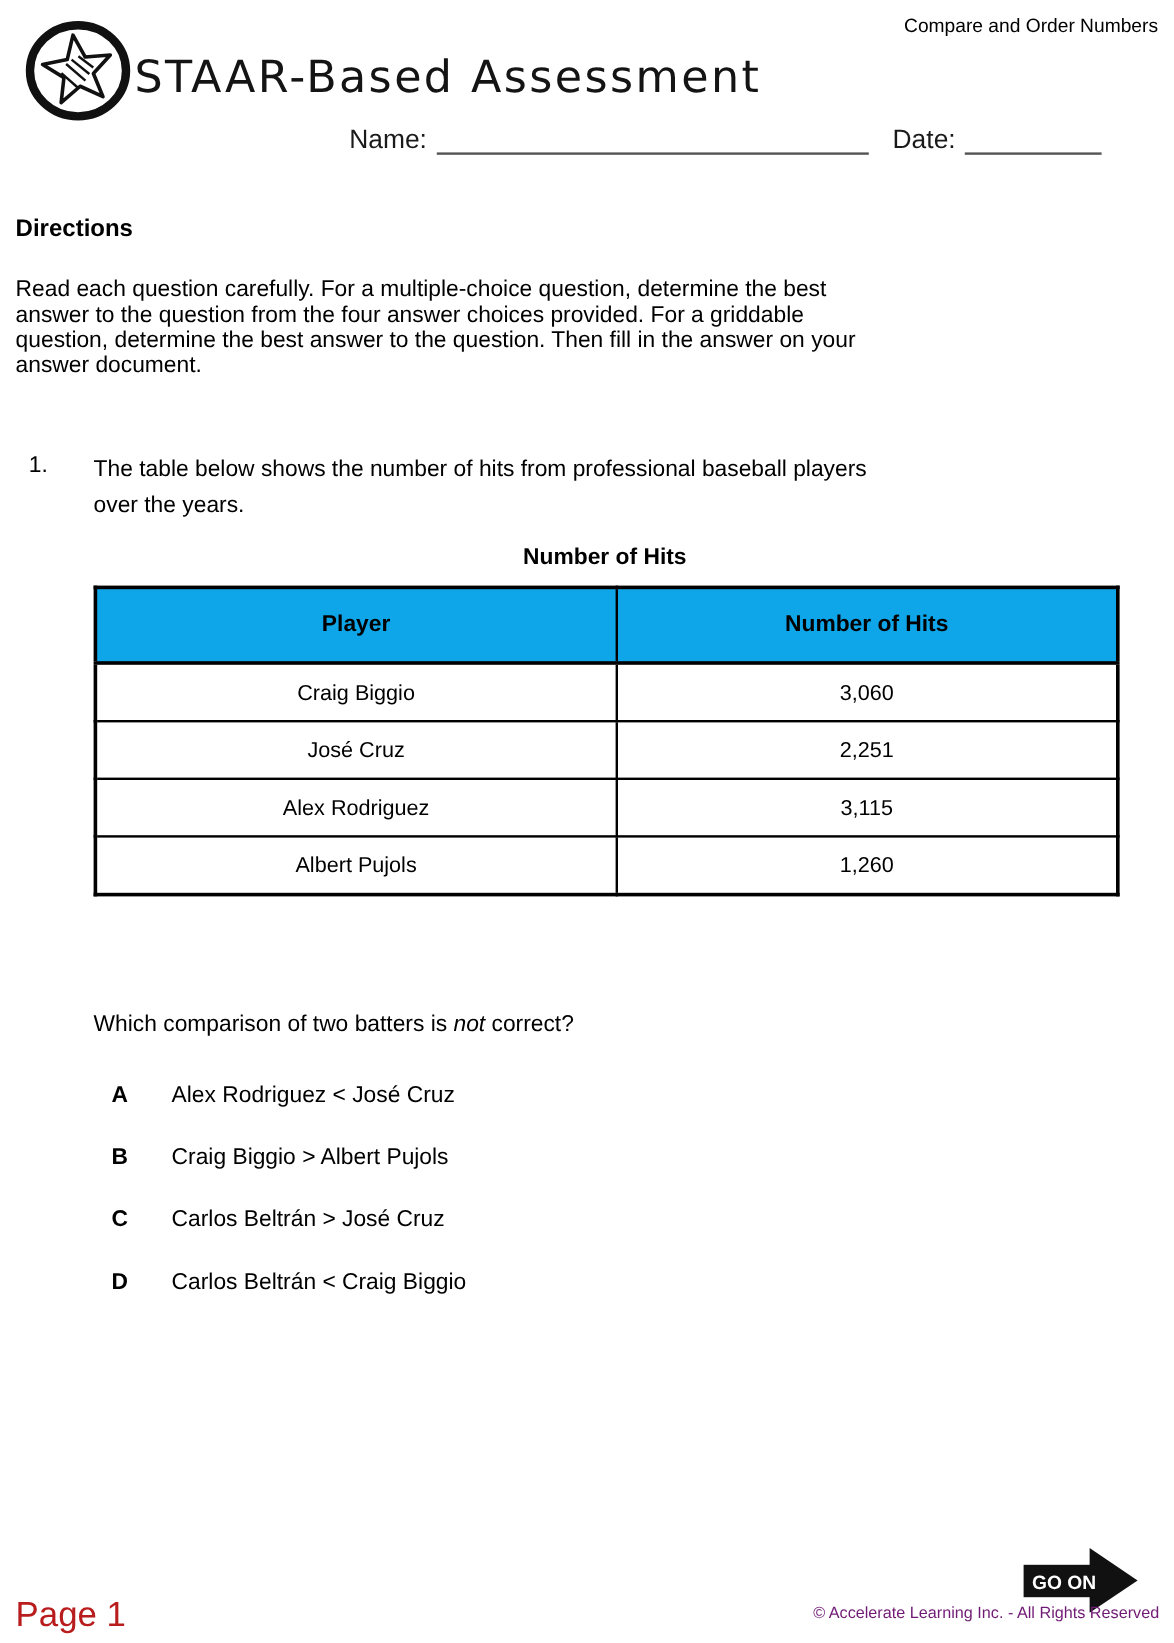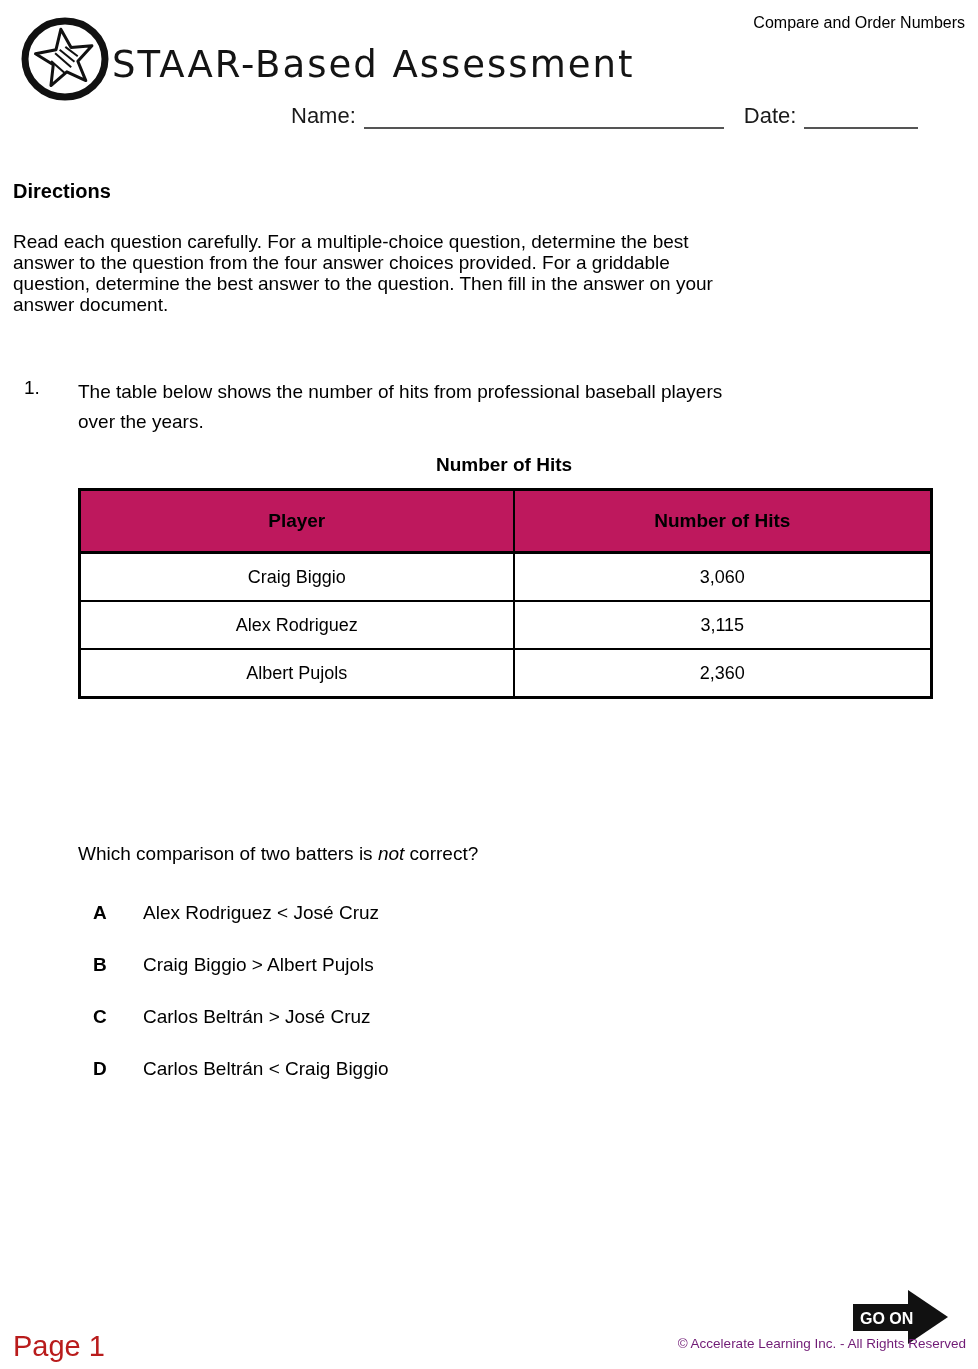--- a/index.html
+++ b/index.html
@@ -68,21 +68,21 @@
     table-layout:fixed;
   }
   table.data th, table.data td{
     border:2px solid #000;
     text-align:center;
     font-size:19px;
     padding:0;
   }
   table.data{border:3px solid #000;}
   table.data th{
-    height:60px;background:#be185d;font-weight:bold;
+    height:60px;background:#0ea5e9;font-weight:bold;
     border-bottom:3px solid #000;
   }
   table.data td{height:46px;font-size:18px;}
   .col-player{width:434px;}
   .col-hits{width:418px;}
   .q-stem{
     position:absolute;left:78px;top:843px;
     font-size:19px;
   }
   .q-stem i{font-style:italic;}
@@ -152,26 +152,30 @@
     <tbody>
         <tr>
       <th>Player</th>
       <th>Number of Hits</th>
     </tr>
     <tr>
       <td>Craig Biggio</td>
       <td>3,060</td>
     </tr>
     <tr>
+      <td>José Cruz</td>
+      <td>2,251</td>
+    </tr>
+    <tr>
       <td>Alex Rodriguez</td>
       <td>3,115</td>
     </tr>
     <tr>
       <td>Albert Pujols</td>
-      <td>2,360</td>
+      <td>1,260</td>
     </tr>
   </tbody>
     </table>
 
   <div class="q-stem"><span>Which comparison of two batters is </span><i>not</i><span> correct?</span></div>
 
   <div class="choices">
     <div class="choice">
       <span class="label">A</span>
       <span>Alex Rodriguez &lt; José Cruz</span>

